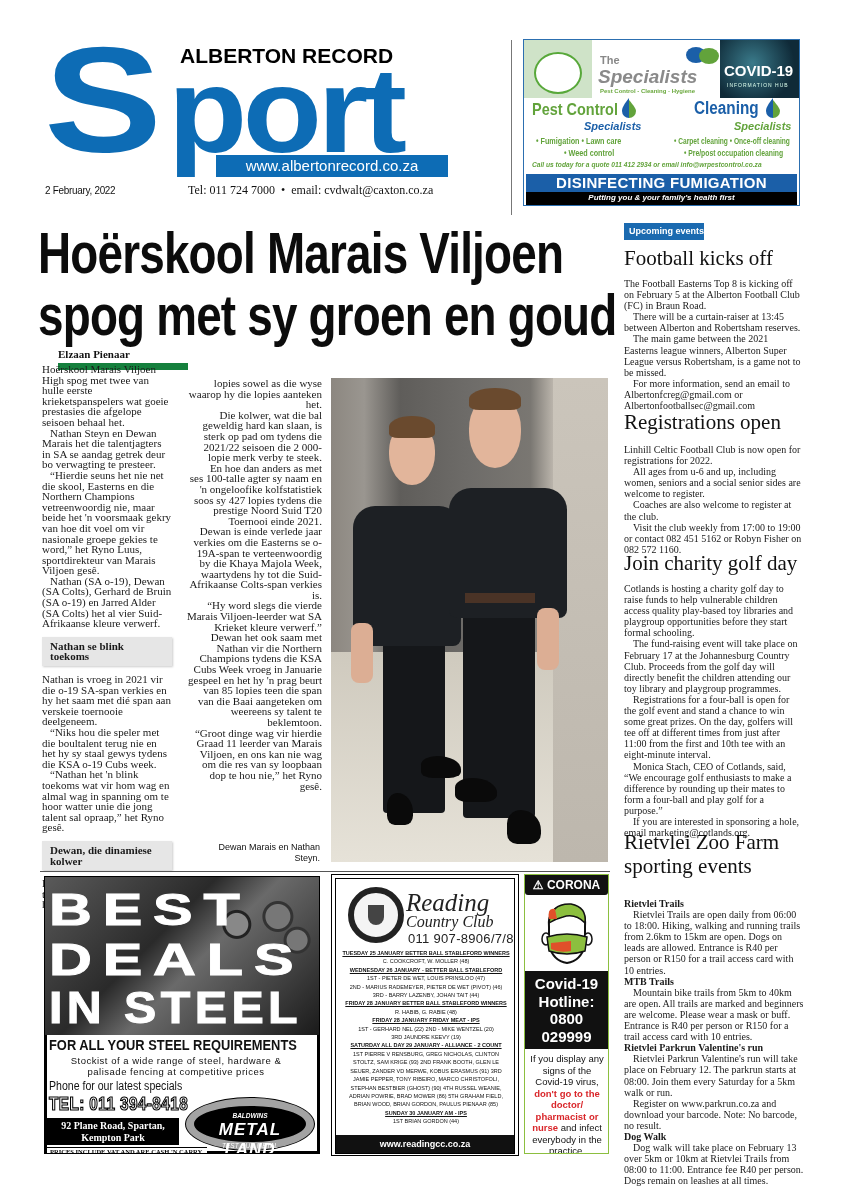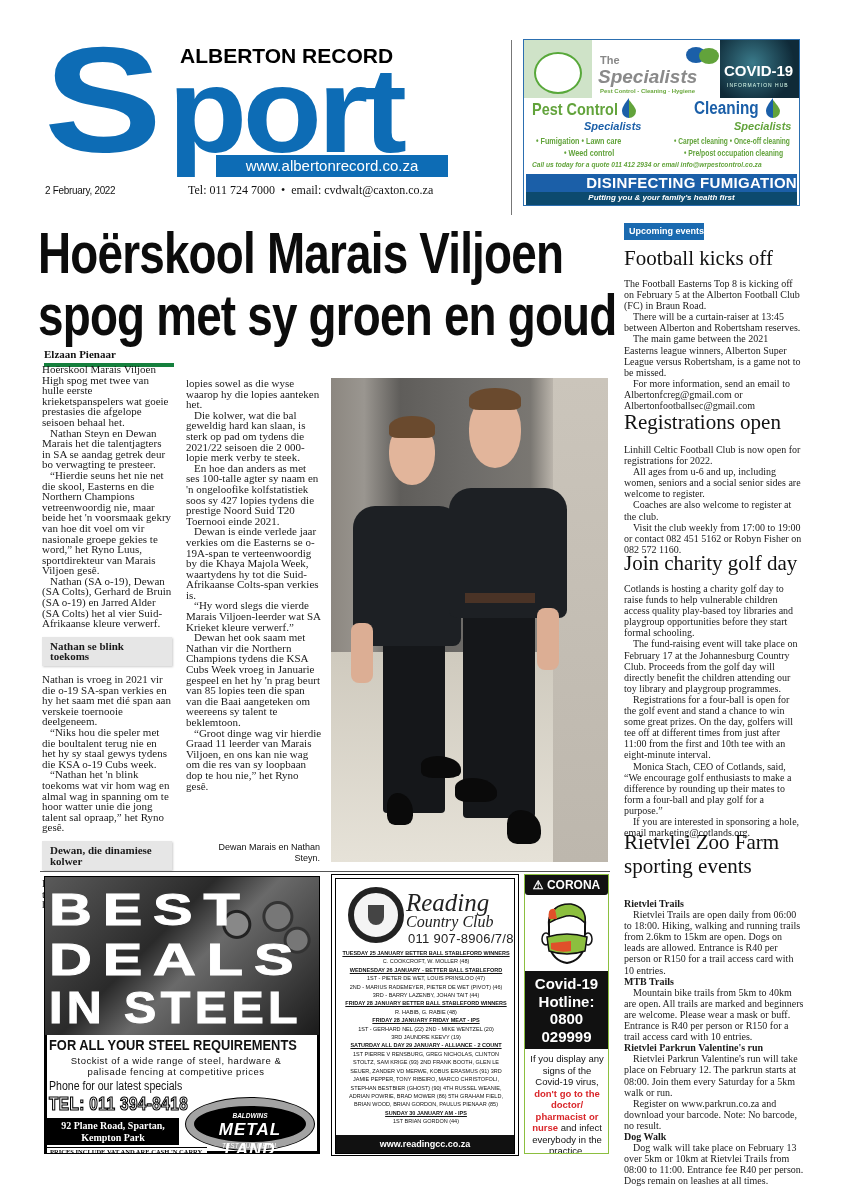--- a/index.html
+++ b/index.html
@@ -30,34 +30,34 @@
   .ad-top .covid-sub { position: absolute; left: 203px; top: 42px; color: #dfe; font-family: "Liberation Sans", sans-serif; font-size: 5px; letter-spacing: 1px; }
   .ad-top .pc-title { position: absolute; left: 8px; top: 60px; font-family: "Liberation Sans", sans-serif; font-weight: 700; font-size: 17px; color: #62a33b; transform: scaleX(0.85); transform-origin: left; }
   .ad-top .pc-sub { position: absolute; left: 60px; top: 80px; font-family: "Liberation Sans", sans-serif; font-weight: 700; font-style: italic; font-size: 11px; color: #1b5fa8; }
   .ad-top .pc-b1 { position: absolute; left: 12px; top: 96px; font-family: "Liberation Sans", sans-serif; font-size: 8.5px; font-weight: 700; color: #62a33b; transform: scaleX(0.85); transform-origin: left; }
   .ad-top .pc-b2 { position: absolute; left: 40px; top: 108px; font-family: "Liberation Sans", sans-serif; font-size: 8.5px; font-weight: 700; color: #62a33b; transform: scaleX(0.85); transform-origin: left; }
   .ad-top .cl-title { position: absolute; left: 170px; top: 58px; font-family: "Liberation Sans", sans-serif; font-weight: 700; font-size: 18px; color: #1b5fa8; transform: scaleX(0.85); transform-origin: left; }
   .ad-top .cl-sub { position: absolute; left: 210px; top: 80px; font-family: "Liberation Sans", sans-serif; font-weight: 700; font-style: italic; font-size: 11px; color: #62a33b; }
   .ad-top .cl-b1 { position: absolute; left: 150px; top: 96px; font-family: "Liberation Sans", sans-serif; font-size: 8.5px; font-weight: 700; color: #62a33b; transform: scaleX(0.78); transform-origin: left; white-space: nowrap; }
   .ad-top .cl-b2 { position: absolute; left: 160px; top: 108px; font-family: "Liberation Sans", sans-serif; font-size: 8.5px; font-weight: 700; color: #62a33b; transform: scaleX(0.8); transform-origin: left; white-space: nowrap; }
   .ad-top .call { position: absolute; left: 8px; top: 120px; font-family: "Liberation Sans", sans-serif; font-size: 8px; font-style: italic; font-weight: 700; color: #62a33b; transform: scaleX(0.83); transform-origin: left; white-space: nowrap; }
-  .ad-top .fum { position: absolute; left: 2px; top: 134px; width: 271px; height: 18px; background: #1b5fa8; color: #fff; font-family: "Liberation Sans", sans-serif; font-weight: 700; font-size: 15px; line-height: 18px; text-align: right; letter-spacing: 0.3px; }
-  .ad-top .tag { position: absolute; left: 2px; top: 152px; width: 271px; height: 20px; background: #0c4a6e; color: #fff; font-family: "Liberation Sans", sans-serif; font-style: italic; font-weight: 700; font-size: 8px; line-height: 12px; text-align: center; }
+  .ad-top .fum { position: absolute; left: 2px; top: 134px; width: 271px; height: 18px; background: #1b5fa8; color: #fff; font-family: "Liberation Sans", sans-serif; font-weight: 700; font-size: 15px; line-height: 18px; text-align: center; letter-spacing: 0.3px; }
+  .ad-top .tag { position: absolute; left: 2px; top: 152px; width: 271px; height: 20px; background: #000000; color: #fff; font-family: "Liberation Sans", sans-serif; font-style: italic; font-weight: 700; font-size: 8px; line-height: 12px; text-align: center; }
   .drop { position: absolute; width: 14px; height: 20px; }
 
   
   .headline { left: 38px; top: 222px; width: 570px; font-family: "Liberation Sans", sans-serif; font-weight: 700; font-size: 58px; line-height: 62px; letter-spacing: -1px; transform: scaleX(0.79); transform-origin: left top; white-space: nowrap; color: #0c0c0c; }
 
   
-  .byline { left: 44px; top: 348px; width: 130px; font-weight: 700; font-size: 11px; border-bottom: 4px solid #15803d; padding-bottom: 3px; }
+  .byline { left: 58px; top: 348px; width: 130px; font-weight: 700; font-size: 11px; border-bottom: 7px solid #15803d; padding-bottom: 3px; }
   .col { font-size: 11px; line-height: 10.6px; color: #1a1a1a; }
   .col p { text-indent: 8px; }
   .col p.first { text-indent: 0; }
   .col-a { left: 42px; top: 364px; width: 130px; }
-  .col-b { left: 186px; top: 378px; width: 136px; }
+  .col-b { left: 186px; top: 378px; width: 136px; text-align: right; }
   .subhead { background: #e6e6e6; font-weight: 700; font-size: 11px; padding: 4px 8px; margin: 8px 0 8px; box-shadow: 1px 1px 2px #ccc; }
   .caption { left: 206px; top: 842px; width: 114px; text-align: right; font-family: "Liberation Sans", sans-serif; font-size: 9px; line-height: 11px; }
 
   
   .photo { left: 331px; top: 378px; width: 277px; height: 484px; overflow: hidden; background: linear-gradient(90deg, #8c8780 0%, #9a9690 12%, #5f5d5a 25%, #6e6c69 50%, #7a7772 72%, #b9b3aa 80%, #c9c2b6 100%); }
   .photo .floor { position: absolute; left: 0; bottom: 0; width: 100%; height: 210px; background: linear-gradient(180deg, #cfcabe 0%, #e6e2d8 100%); }
   .photo .wall-r { position: absolute; right: 0; top: 0; width: 55px; height: 100%; background: linear-gradient(180deg, #cbc5bb, #bdb7ad); }
   .photo .shirt { position: absolute; background: #1d2024; border-radius: 22px 22px 8px 8px; }
   .photo .head { position: absolute; background: #e2b59b; border-radius: 45% 45% 50% 50%; }
   .photo .hair { position: absolute; background: #6a4a2e; border-radius: 50% 50% 20% 20%; }

